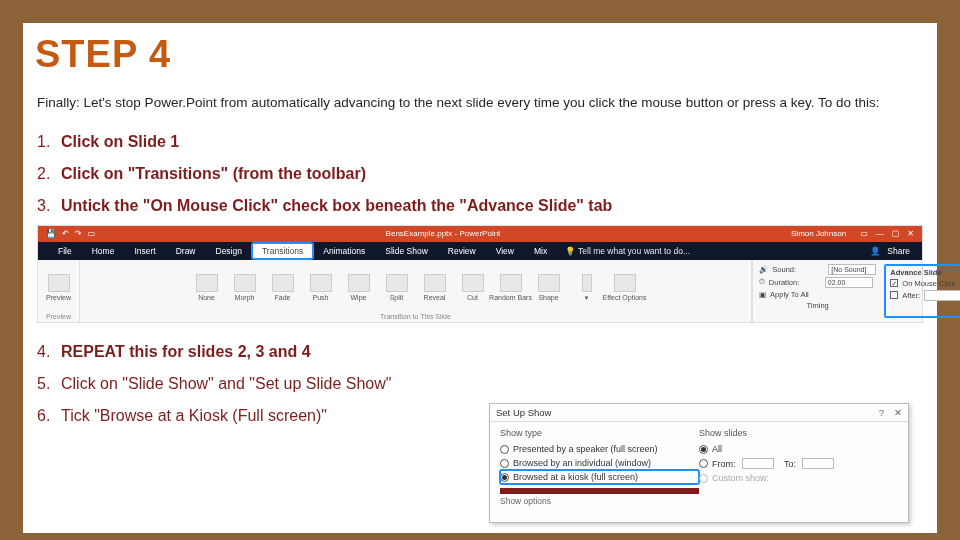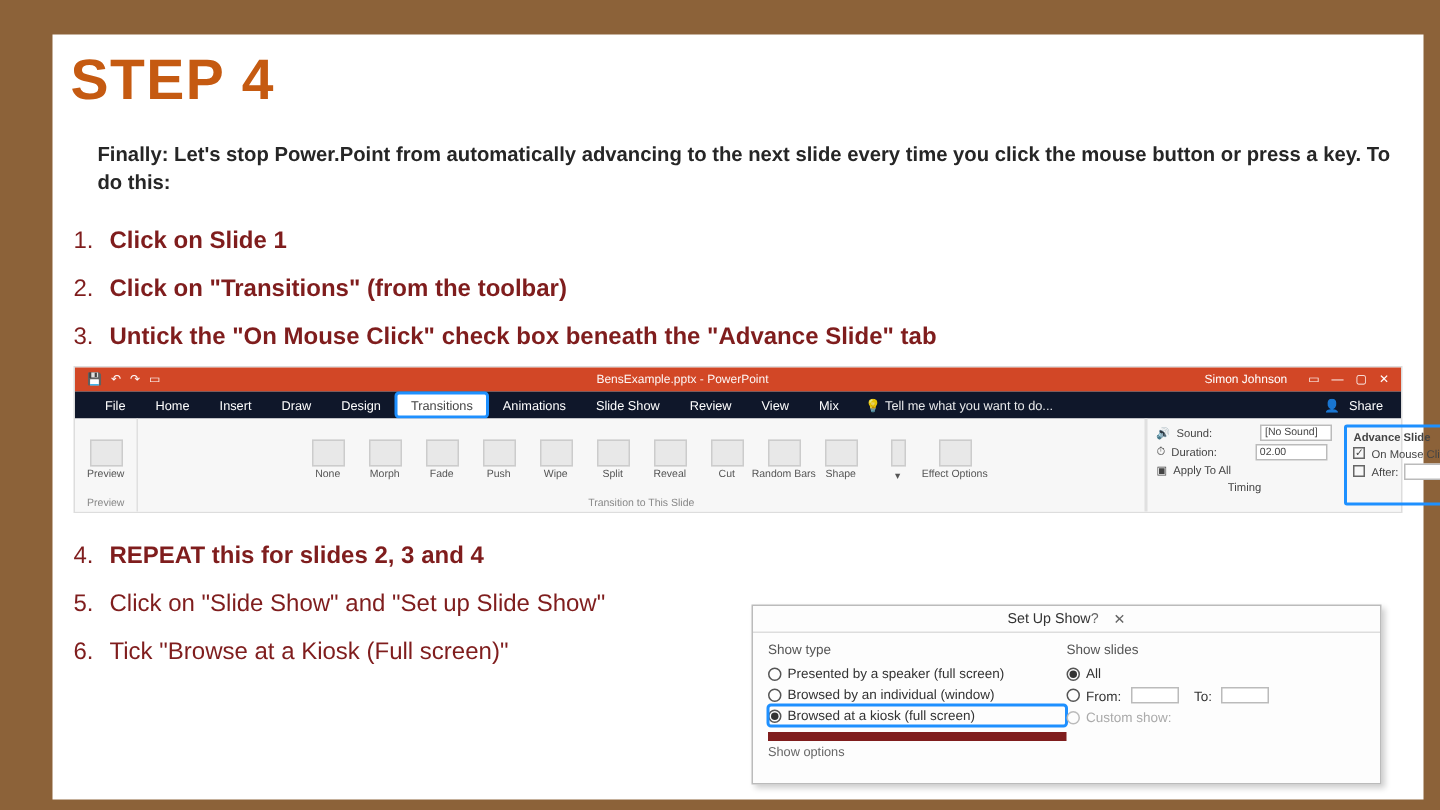--- a/index.html
+++ b/index.html
@@ -6,40 +6,40 @@
   body {
     width: 960px;
     height: 540px;
     background: #8C6239;
     font-family: "Segoe UI", Arial, sans-serif;
     overflow: hidden;
     position: relative;
   }
   .slide {
     position: absolute;
-    left: 35px;
+    left: 23px;
     top: 23px;
     width: 914px;
     height: 510px;
     background: #fff;
   }
   .title {
     font-size: 38px;
     font-weight: 700;
     color: #C55A11;
     letter-spacing: 1px;
     padding: 10px 0 0 12px;
     font-family: "Segoe UI", Arial, sans-serif;
   }
   .intro {
     font-size: 13.5px;
     color: #262626;
-    padding: 18px 16px 0 30px;
+    padding: 18px 16px 0 14px;
     line-height: 1.4;
-    font-weight: 700;
+    font-weight: 400;
   }
   ol.steps {
     list-style: none;
     counter-reset: step;
     padding: 10px 14px 0 14px;
   }
   ol.steps > li {
     counter-increment: step;
     font-size: 16px;
     color: #7f1d1d;
@@ -165,21 +165,21 @@
     background: #fdfdfd;
     border: 1px solid #bbb;
     box-shadow: 2px 2px 4px rgba(0,0,0,0.2);
     font-size: 9px;
     color: #333;
   }
   .dlg-title {
     height: 18px;
     display: flex;
     align-items: center;
-    justify-content: center;
+    justify-content: space-between;
     padding: 0 6px;
     border-bottom: 1px solid #ddd;
     font-size: 9.5px;
   }
   .dlg-title .right { display: flex; gap: 10px; color: #666; }
   .dlg-body { display: flex; padding: 6px 10px; }
   .dlg-col { flex: 1; }
   .dlg-col .grp-lbl { color: #555; margin-bottom: 4px; }
   .dlg-col .opt { display: flex; align-items: center; gap: 4px; padding: 2px 0; font-size: 9px; }
   .radio { width: 9px; height: 9px; border: 1px solid #555; border-radius: 50%; display: inline-flex; align-items:center; justify-content:center; }

